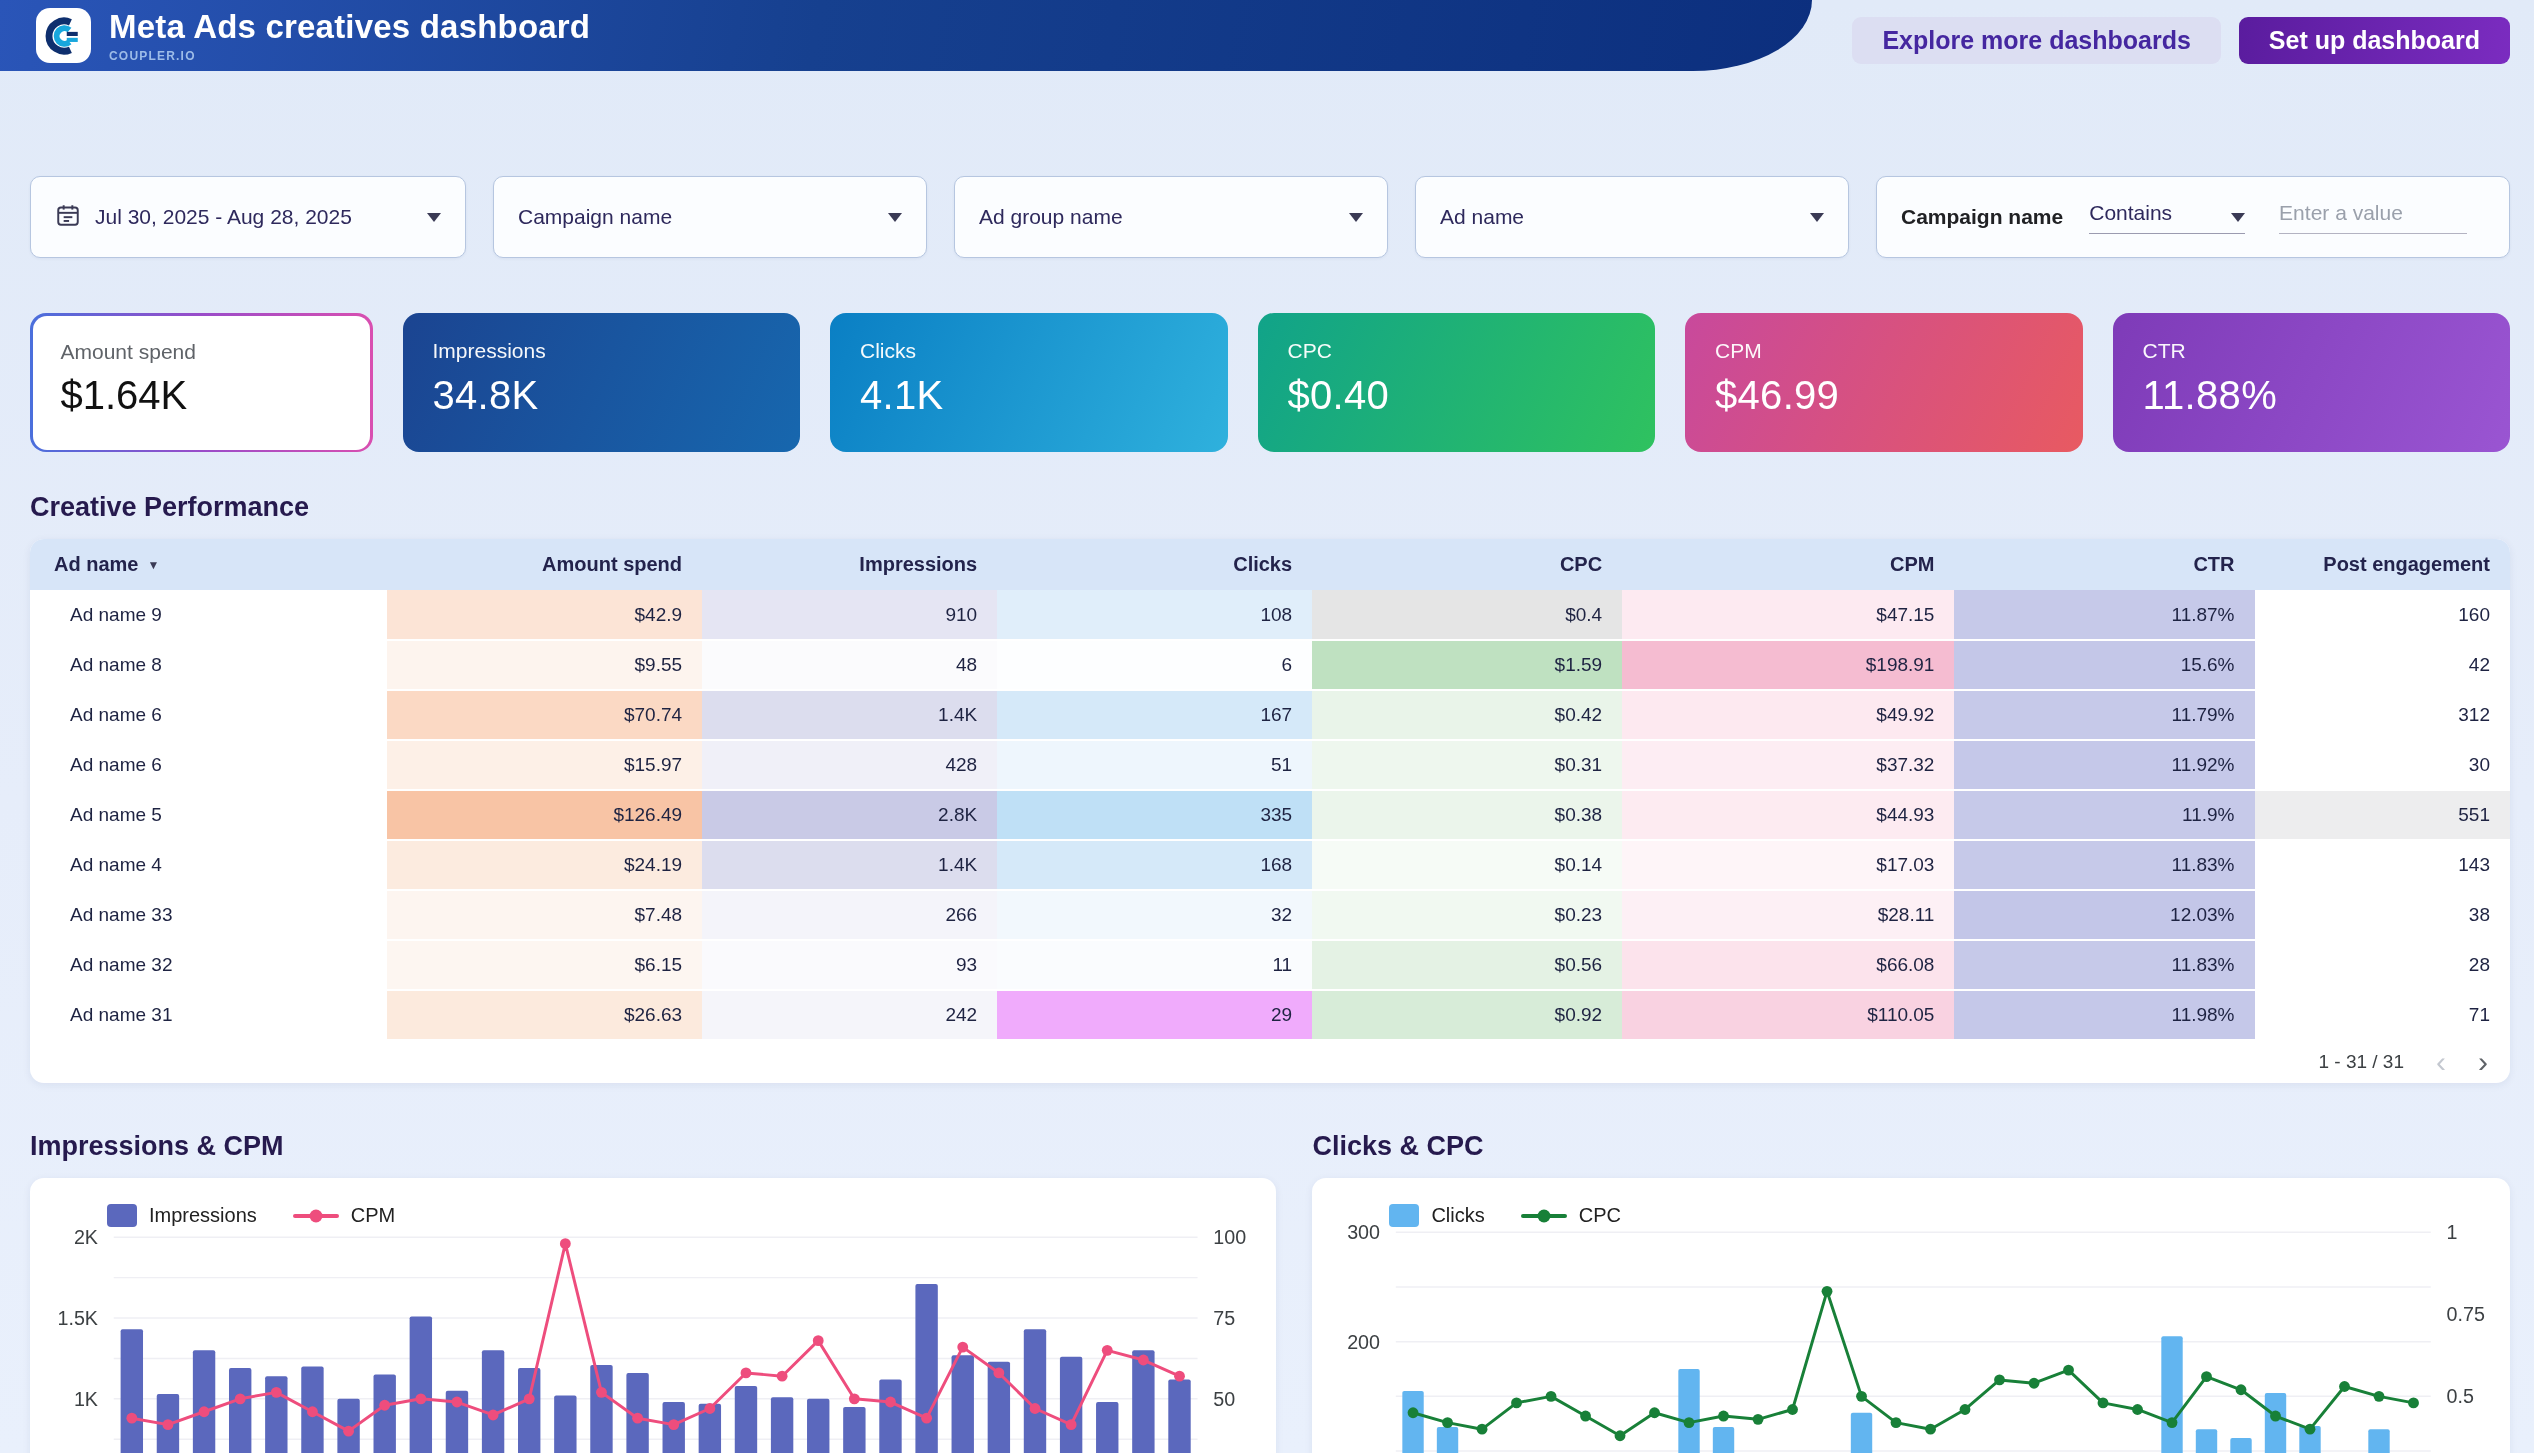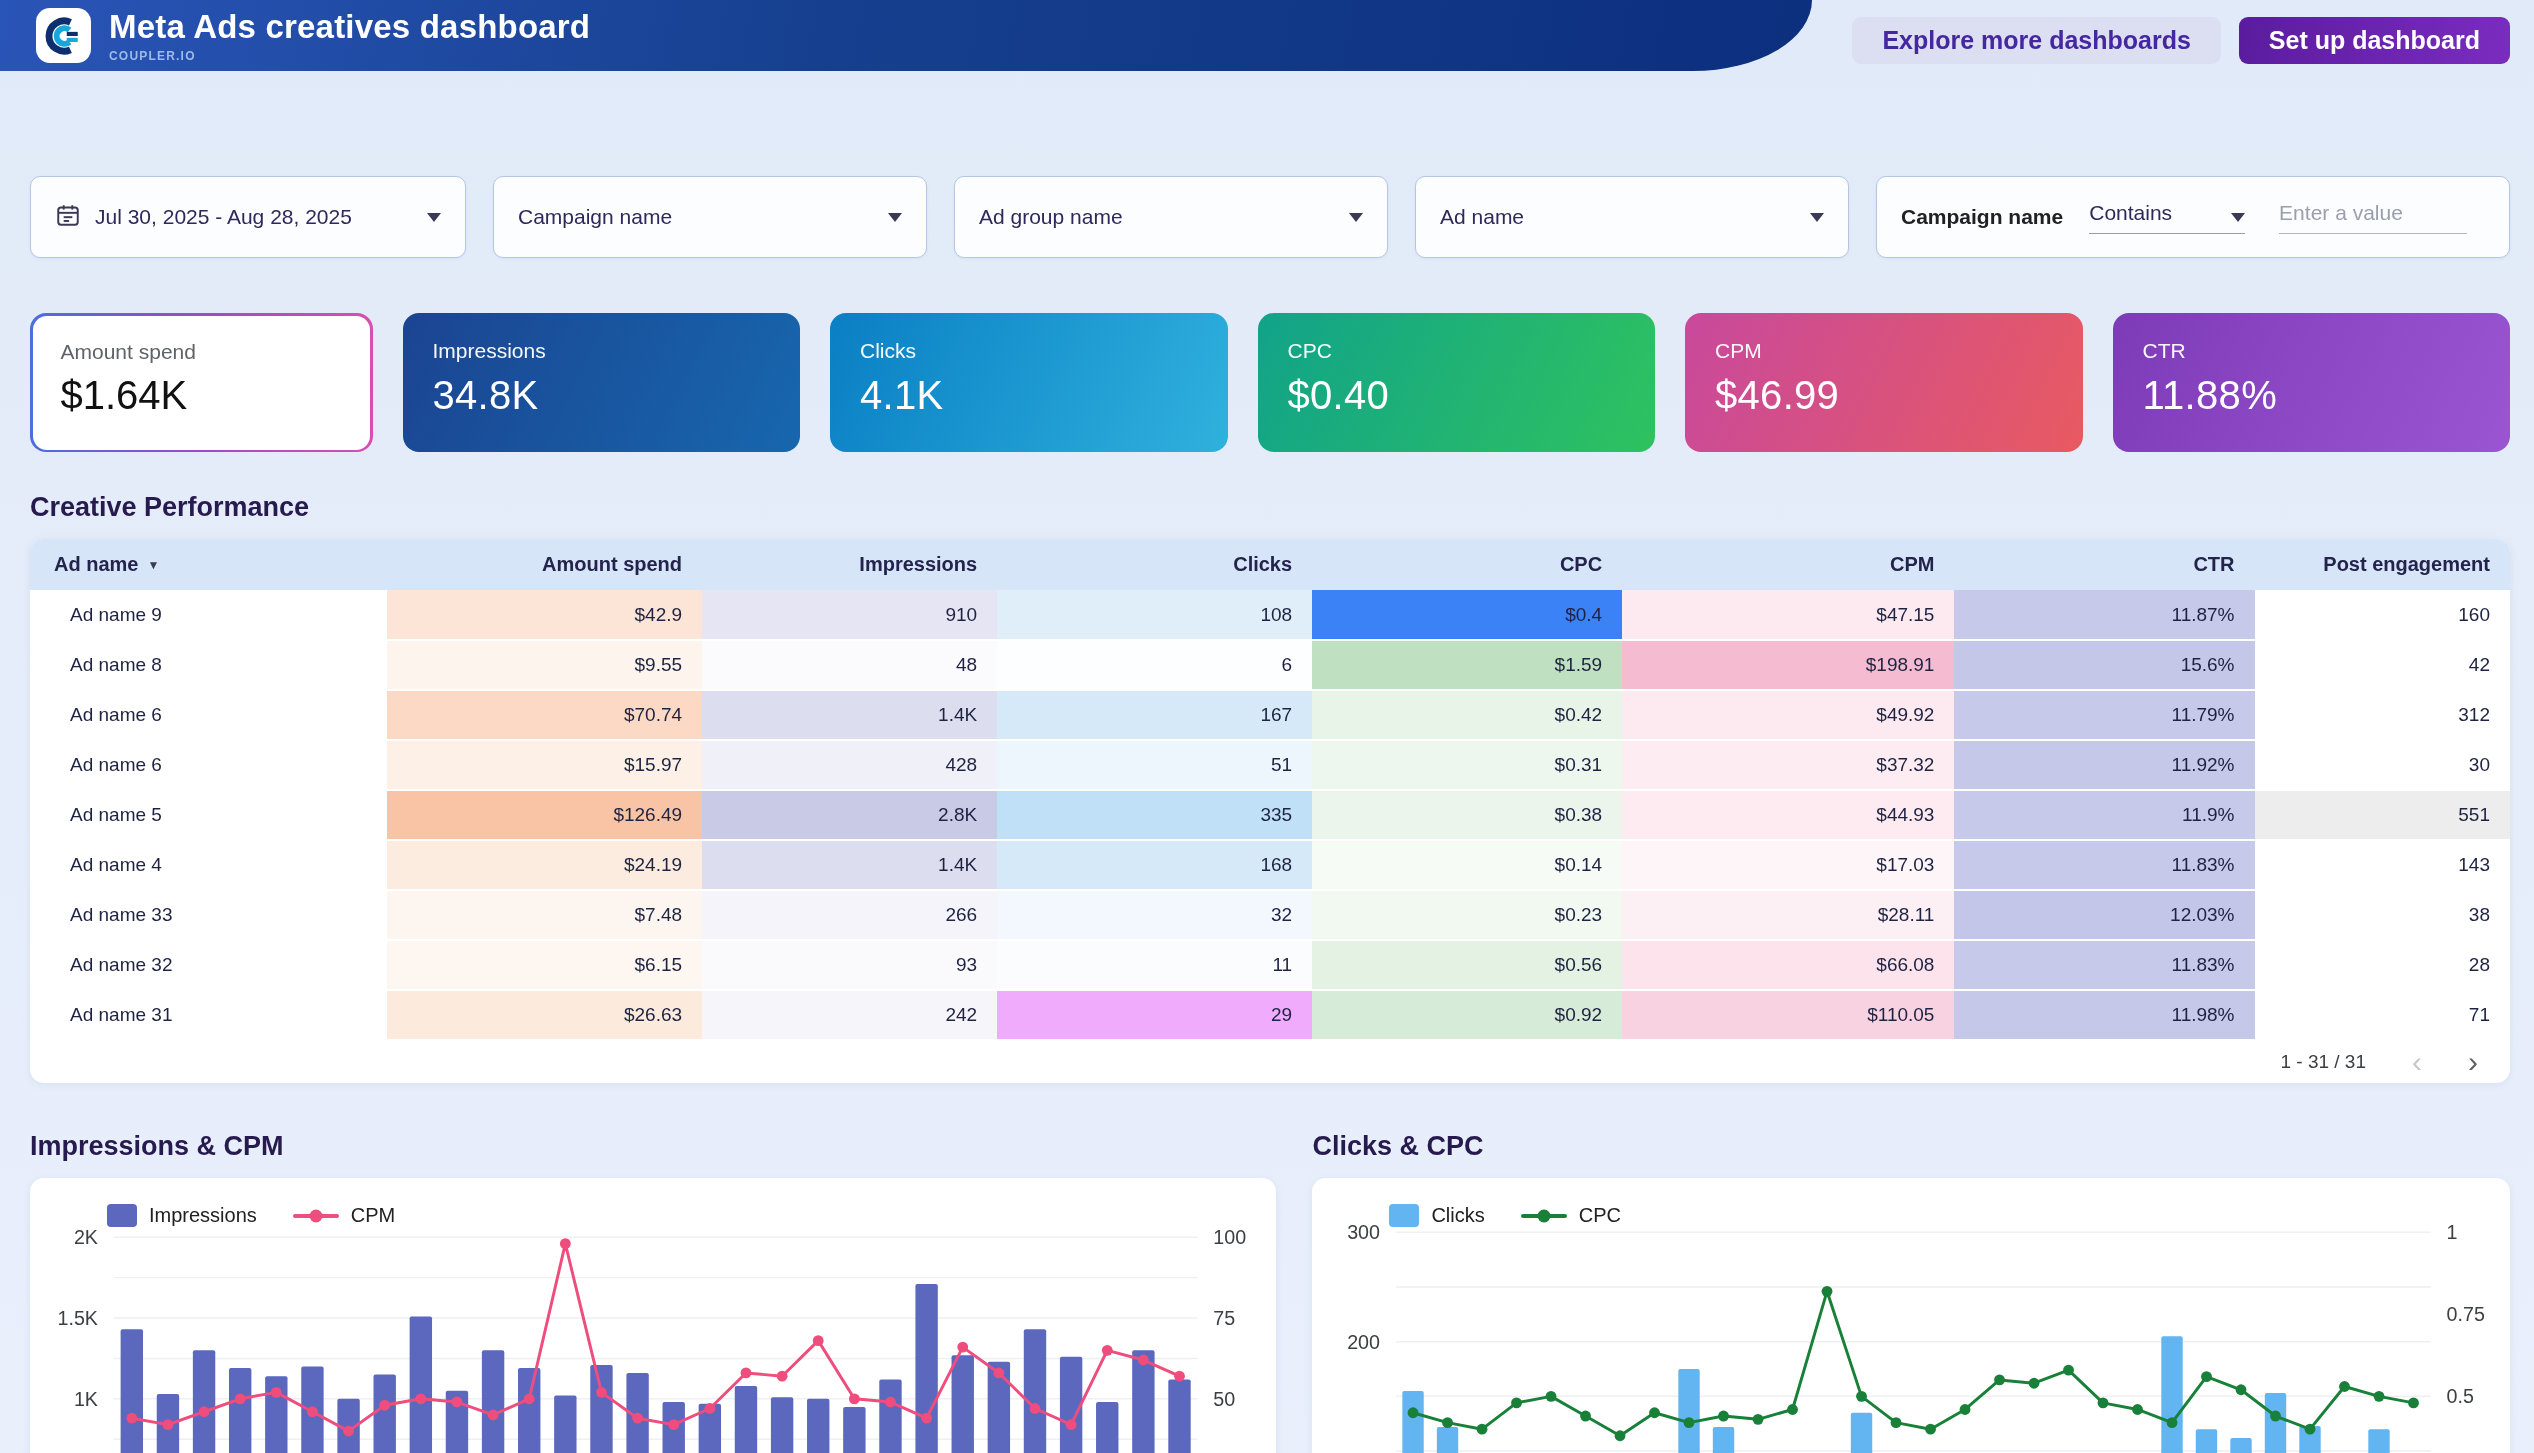--- a/index.html
+++ b/index.html
@@ -64,21 +64,21 @@
 
   
   .section-title { font-size:27px; font-weight:800; color:#261a4e; margin-top:40px; }
   .table-card { background:#fff; border-radius:14px; margin-top:16px; box-shadow:0 2px 8px rgba(23,43,99,.07); overflow:hidden; }
   table { width:100%; border-collapse:collapse; }
   th { background:#d7e5f8; font-size:20px; font-weight:700; color:#23234c; height:51px; padding:0 20px; white-space:nowrap; }
   th.left { text-align:left; padding-left:24px; } th.right { text-align:right; }
   td { font-size:19px; color:#1e2342; height:50px; padding:0 20px; border-bottom:2px solid #fff; white-space:nowrap; }
   td.left { text-align:left; padding-left:40px;margin-top:12px; } td.right { text-align:right; }
   .sort-caret { display:inline-block; margin-left:9px; font-size:12px; color:#3a3a55; transform:translateY(-2px); }
-  .table-footer { display:flex; align-items:center; justify-content:flex-end; height:42px; padding-right:32px; gap:46px; }
+  .table-footer { display:flex; align-items:center; justify-content:flex-end; height:42px; padding-right:22px; gap:32px; }
   .pg-range { font-size:19px; color:#3c4043; }
   .pg-arrow { font-size:30px; line-height:1; cursor:pointer; font-weight:400; }
   .pg-prev { color:#c4c8d0; } .pg-next { color:#5f6368; }
 
   
   .charts { display:flex; gap:36px; margin-top:48px; }
   .chart-col-left { width:1252px; } .chart-col-right { width:1203px; }
   .chart-card { background:#fff; border-radius:14px; margin-top:16px; height:416px; position:relative;
                 box-shadow:0 2px 8px rgba(23,43,99,.07); }
   .legend { position:absolute; top:26px; left:77px; display:flex; align-items:center; gap:36px; z-index:2; }
@@ -203,21 +203,21 @@
             <th class="right">CTR</th>
             <th class="right">Post engagement</th>
           </tr>
         </thead>
       <tbody id="table-body">
           <tr>
             <td class="left">Ad name 9</td>
             <td class="right" style="background: rgb(252, 228, 214);">$42.9</td>
             <td class="right" style="background: rgb(229, 229, 243);">910</td>
             <td class="right" style="background: rgb(224, 238, 250);">108</td>
-            <td class="right" style="background: #3b82f6;">$0.4</td>
+            <td class="right" style="background: #e5e5e5;">$0.4</td>
             <td class="right" style="background: rgb(253, 234, 241);">$47.15</td>
             <td class="right" style="background: rgb(198, 201, 233);">11.87%</td>
             <td class="right" style="background: rgb(255, 255, 255); margin-top: 12px;">160</td>
           </tr>
           <tr>
             <td class="left">Ad name 8</td>
             <td class="right" style="background: rgb(253, 244, 238);">$9.55</td>
             <td class="right" style="background: rgb(251, 251, 253);">48</td>
             <td class="right" style="background: rgb(253, 254, 255);">6</td>
             <td class="right" style="background: rgb(191, 225, 193);">$1.59</td>

